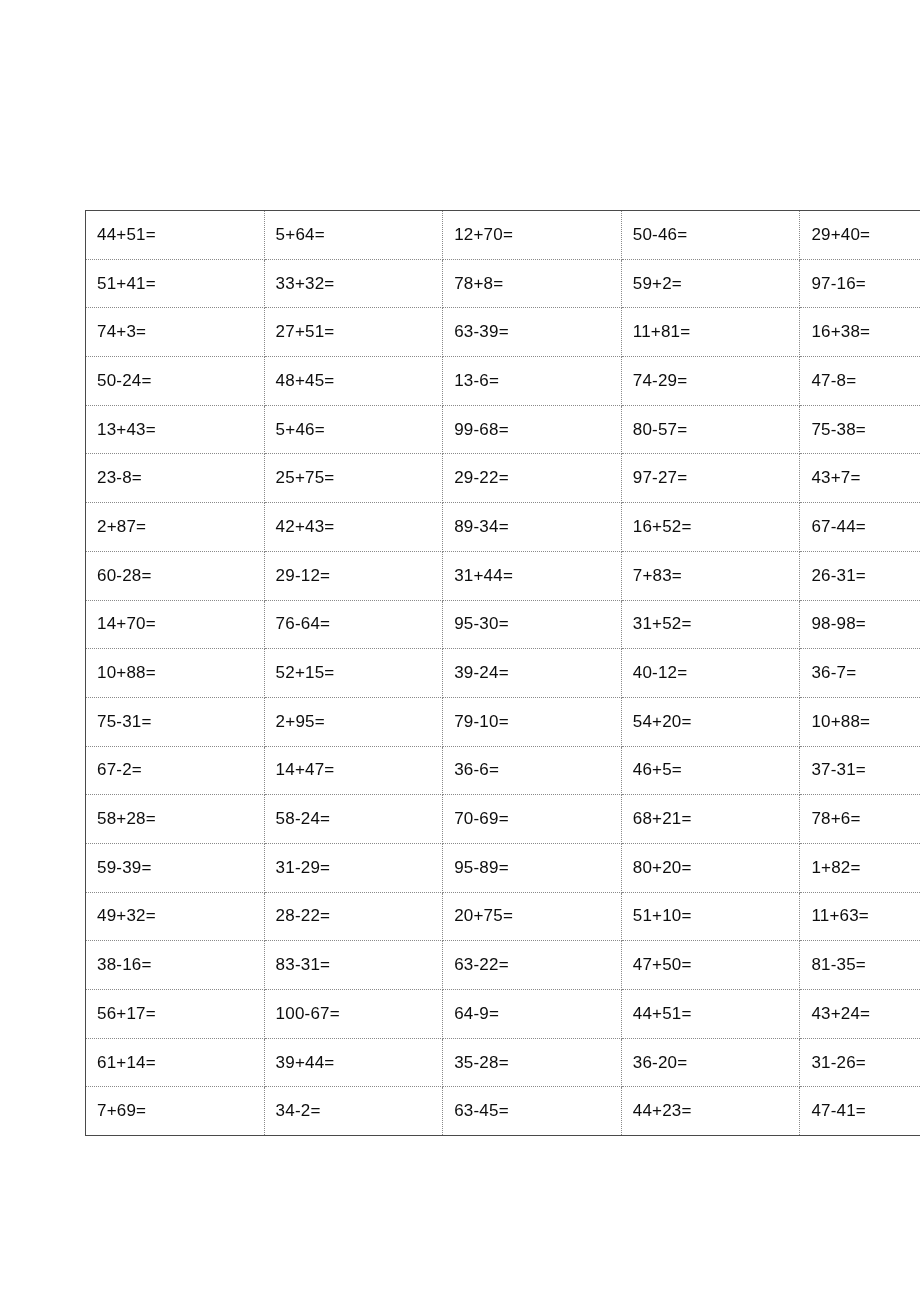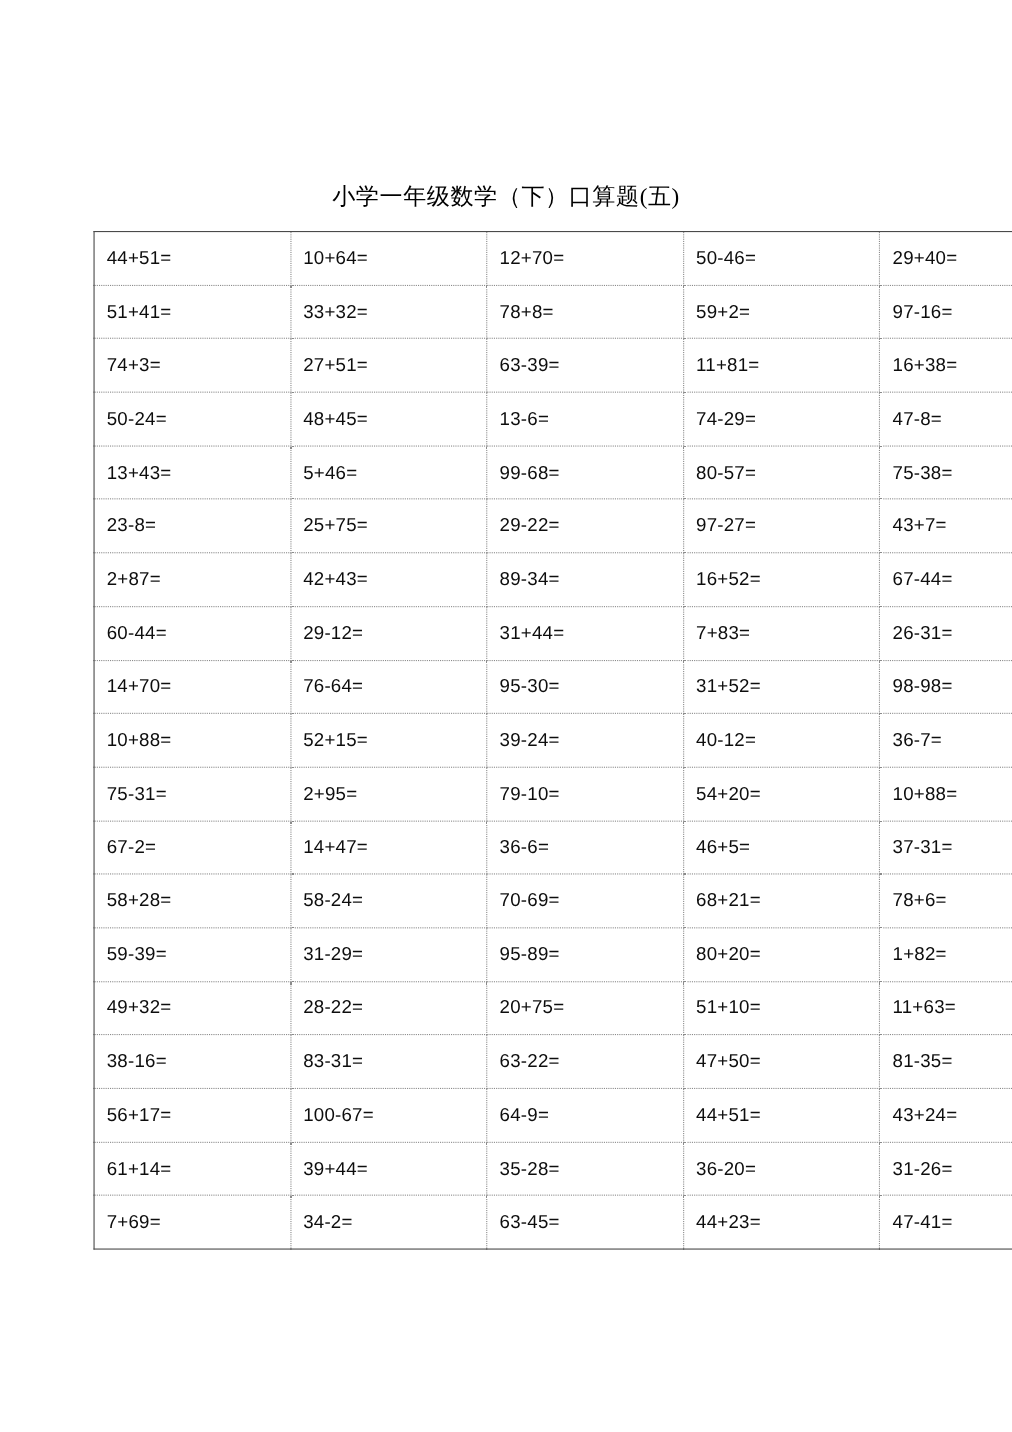--- a/index.html
+++ b/index.html
@@ -64,34 +64,33 @@
   }
   .problem-table td:last-child {
     border-right: none;
   }
 </style>
 </head>
 <body>
 
 <div class="page">
 
-  <div class="worksheet-title">小学一年级数学（下）口算题(五)</div>
 
   <table class="problem-table">
     <colgroup>
       <col>
         <col>
         <col>
         <col>
         <col>
     </colgroup>
     <tbody>
       <tr>
         <td>44+51=</td>
-        <td>10+64=</td>
+        <td>5+64=</td>
         <td>12+70=</td>
         <td>50-46=</td>
         <td>29+40=</td>
       </tr>
       <tr>
         <td>51+41=</td>
         <td>33+32=</td>
         <td>78+8=</td>
         <td>59+2=</td>
         <td>97-16=</td>
@@ -125,21 +124,21 @@
         <td>43+7=</td>
       </tr>
       <tr>
         <td>2+87=</td>
         <td>42+43=</td>
         <td>89-34=</td>
         <td>16+52=</td>
         <td>67-44=</td>
       </tr>
       <tr>
-        <td>60-44=</td>
+        <td>60-28=</td>
         <td>29-12=</td>
         <td>31+44=</td>
         <td>7+83=</td>
         <td>26-31=</td>
       </tr>
       <tr>
         <td>14+70=</td>
         <td>76-64=</td>
         <td>95-30=</td>
         <td>31+52=</td>

